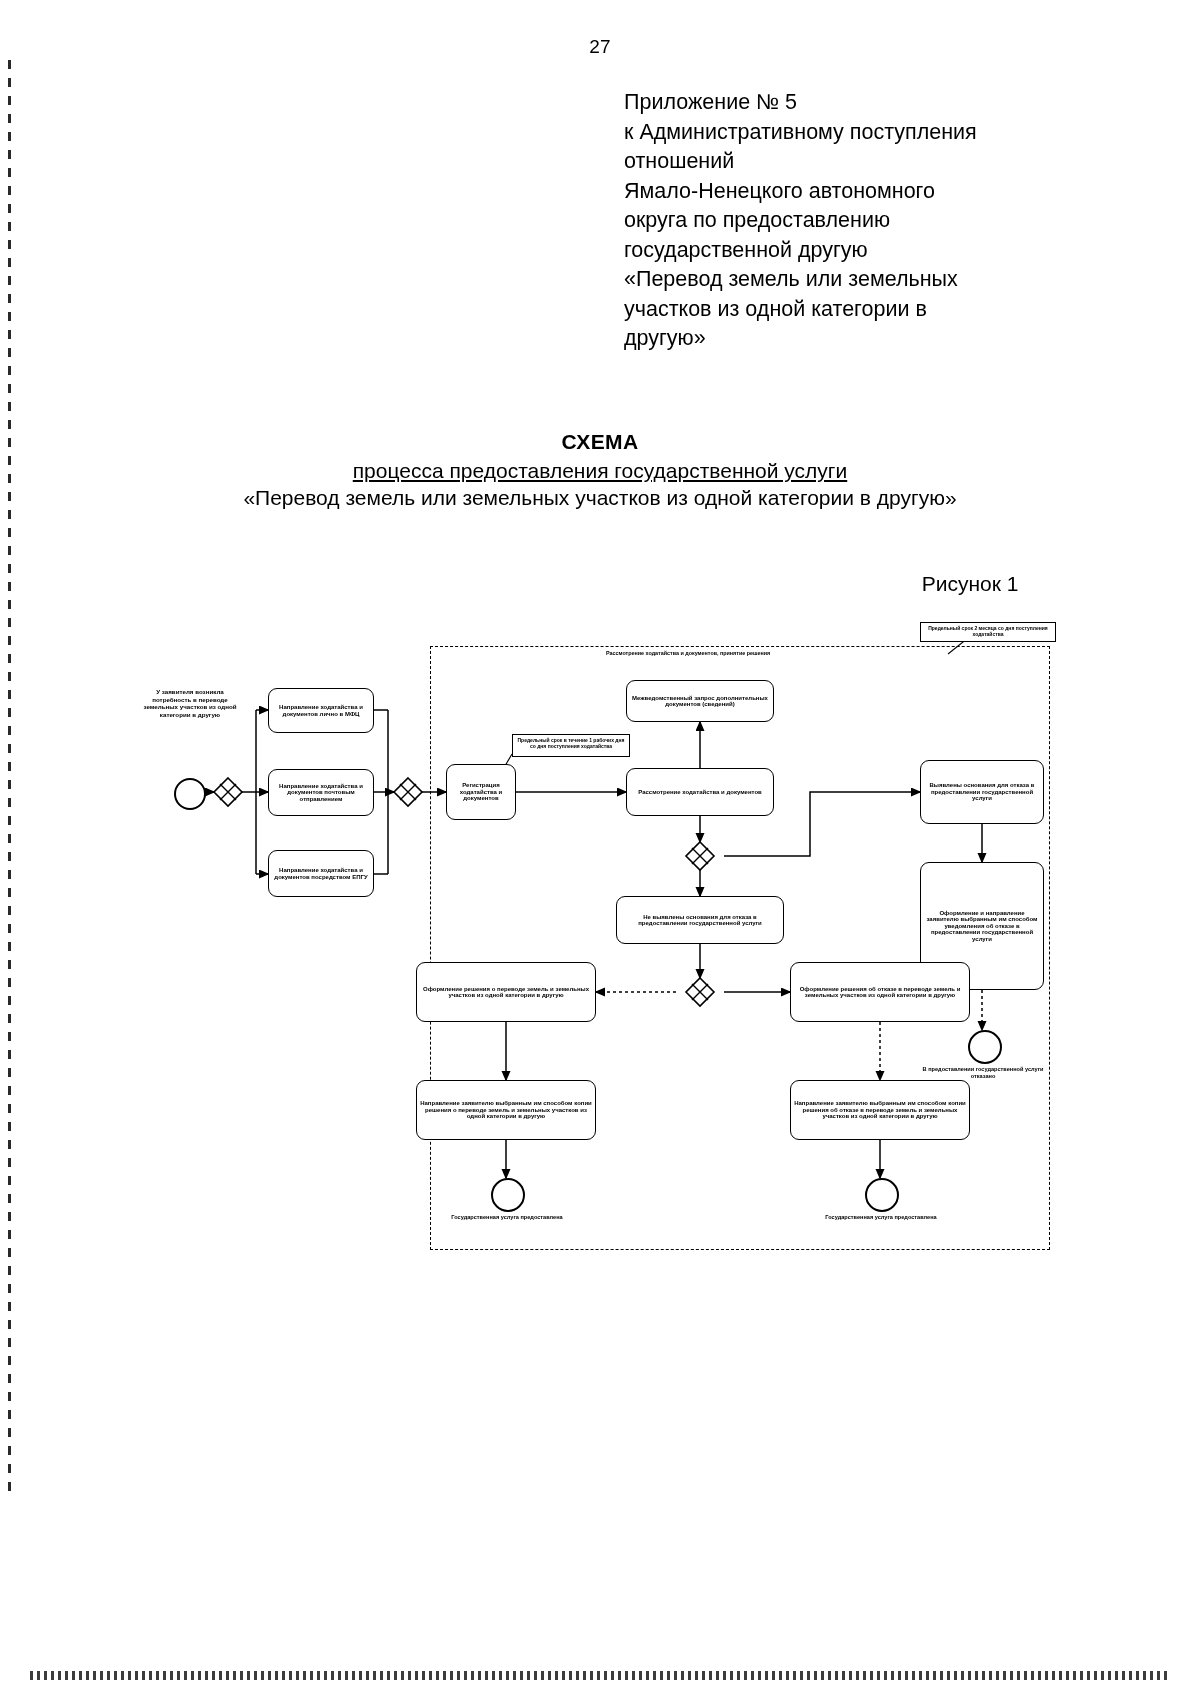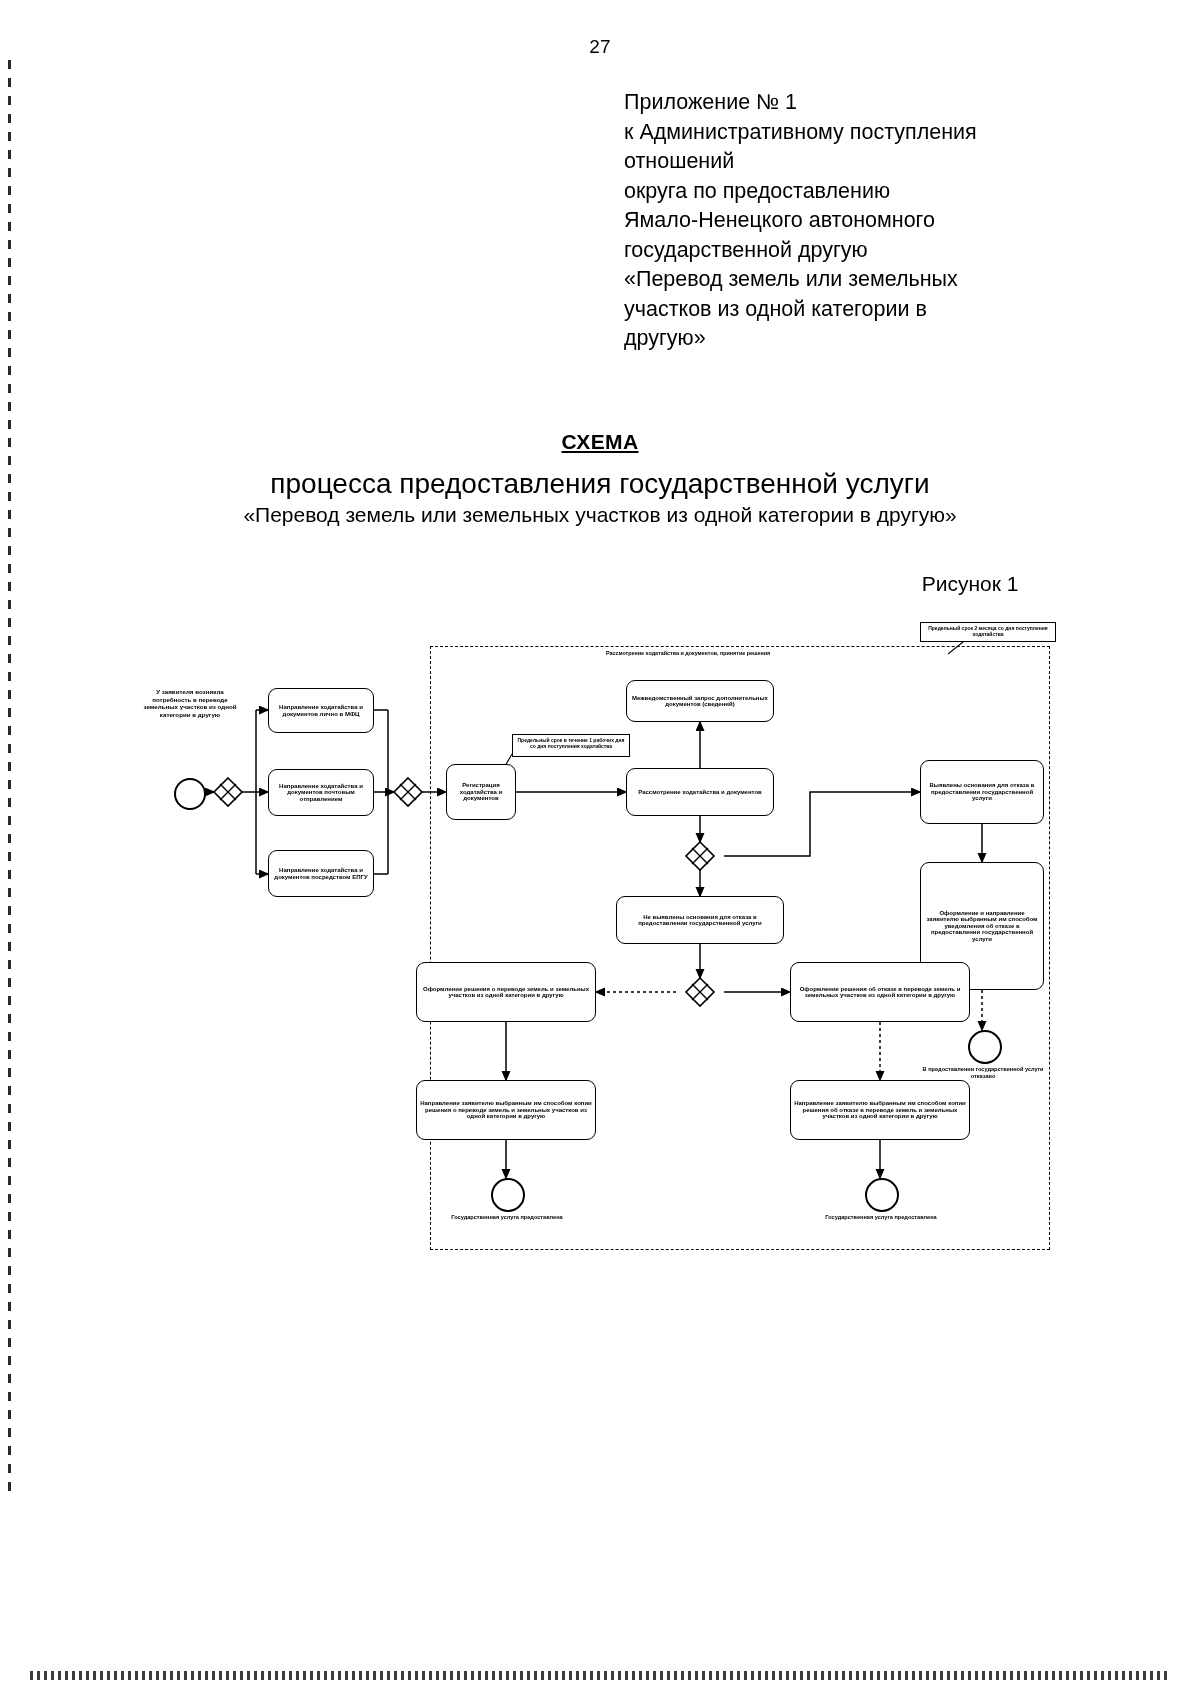--- a/index.html
+++ b/index.html
@@ -16,22 +16,22 @@
   .bottomband{position:absolute;left:30px;bottom:18px;width:1140px;height:9px;
     background:repeating-linear-gradient(90deg,#1a1a1a 0 3px,#ffffff 3px 7px);opacity:.85;}
 
   .pageno{position:absolute;top:36px;left:0;width:1200px;text-align:center;
     font-size:19px;letter-spacing:.2px;}
 
   .approval{position:absolute;top:88px;left:624px;width:430px;font-size:21.5px;line-height:29.5px;}
   .approval div{white-space:pre;}
 
   .titleblock{position:absolute;top:430px;left:0;width:1200px;text-align:center;}
-  .t-schema{font-size:21px;font-weight:bold;letter-spacing:.4px;text-decoration:underline;}
-  .t-l2{font-size:28px;margin-top:14px;}
+  .t-schema{font-size:21px;font-weight:bold;letter-spacing:.4px;}
+  .t-l2{font-size:21px;margin-top:5px;text-decoration:underline;}
   .t-l3{font-size:21px;margin-top:3px;}
 
   .figlabel{position:absolute;top:572px;left:0;width:1200px;text-align:center;
     font-size:21px;padding-left:740px;box-sizing:border-box;}
 
   
   .diagram{position:absolute;left:120px;top:612px;width:980px;height:660px;}
   .diagram svg{position:absolute;left:0;top:0;}
 
   .node{position:absolute;box-sizing:border-box;border:1.6px solid #000;
@@ -136,25 +136,25 @@
       <i></i>
       <i></i>
       <i></i>
       <i></i>
   </div>
   <div class="bottomband"></div>
 
   <div class="pageno">27</div>
 
   <div class="approval">
-    <div>Приложение № 1</div>
+    <div>Приложение № 5</div>
     <div>к Административному поступления</div>
     <div>отношений</div>
+    <div>Ямало-Ненецкого автономного</div>
     <div>округа по предоставлению</div>
-    <div>Ямало-Ненецкого автономного</div>
     <div>государственной другую</div>
     <div>«Перевод земель или земельных</div>
     <div>участков из одной категории в</div>
     <div>другую»</div>
   </div>
 
   <div class="titleblock">
     <div class="t-schema">СХЕМА</div>
     <div class="t-l2">процесса предоставления государственной услуги</div>
     <div class="t-l3">«Перевод земель или земельных участков из одной категории в другую»</div>

